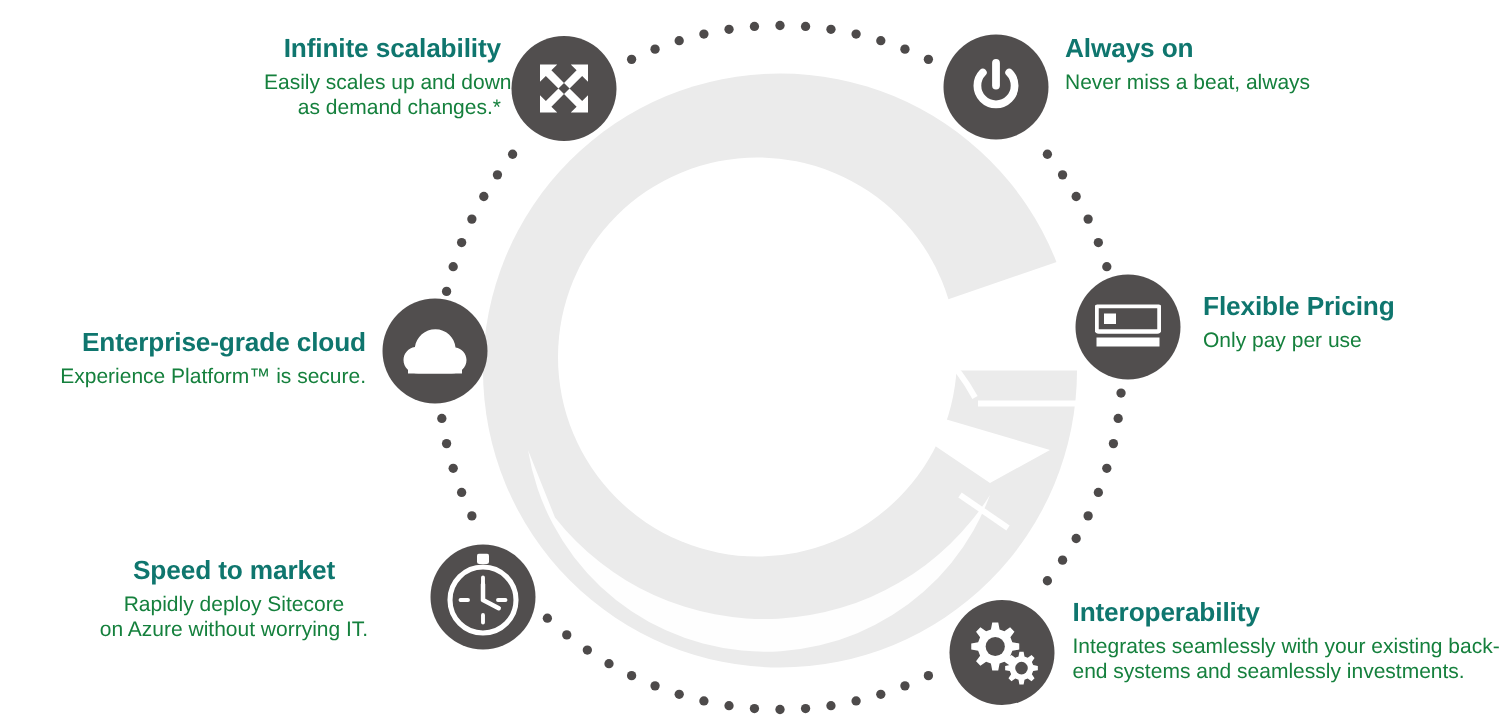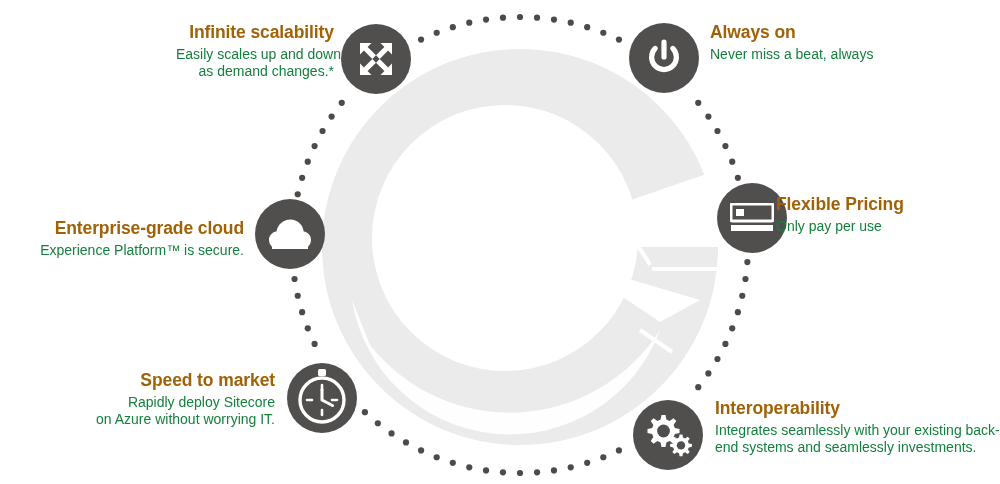--- a/index.html
+++ b/index.html
@@ -38,21 +38,21 @@
   .node svg { display: block; }
   .textblock {
     position: absolute;
     color: #231f20;
   }
   .textblock .heading {
     font-size: 17.5px;
     font-weight: bold;
     letter-spacing: -0.1px;
     line-height: 21px;
-    color: #a16207;
+    color: #0f766e;
     white-space: nowrap;
     margin: 0 0 3px 0;
   }
   .textblock .body {
     font-size: 14px;
     line-height: 16.5px;
     color: #15803d;
     margin: 0;
     white-space: nowrap;
   }
@@ -224,26 +224,26 @@
   <div class="textblock align-left" style="left:710px; top:22px; width:210px;">
     <div class="heading">Always on</div>
     <div class="body">Never miss a beat, always</div>
   </div>
 
   <div class="textblock align-right" style="left:8px; top:208px; width:236px;margin-top:10px;">
     <div class="heading">Enterprise-grade cloud</div>
     <div class="body">Experience Platform™ is secure.</div>
   </div>
 
-  <div class="textblock align-left" style="left:776px; top:194px; width:190px;">
+  <div class="textblock align-left" style="left:802px; top:194px; width:190px;">
     <div class="heading">Flexible Pricing</div>
     <div class="body">Only pay per use</div>
   </div>
 
-  <div class="textblock align-right" style="left:37px; top:370px; width:238px;">
+  <div class="textblock align-right" style="left:37px; top:370px; width:238px;text-align:center;">
     <div class="heading">Speed to market</div>
     <div class="body">Rapidly deploy Sitecore</div>
     <div class="body">on Azure without worrying IT.</div>
   </div>
 
   <div class="textblock align-left" style="left:715px; top:398px; width:280px;">
     <div class="heading">Interoperability</div>
     <div class="body">Integrates seamlessly with your existing back-</div>
     <div class="body">end systems and seamlessly investments.</div>
   </div>

